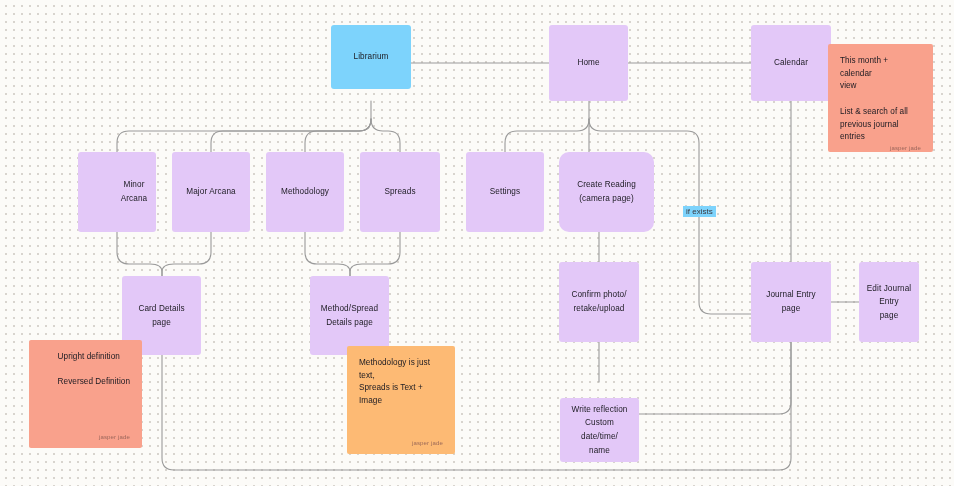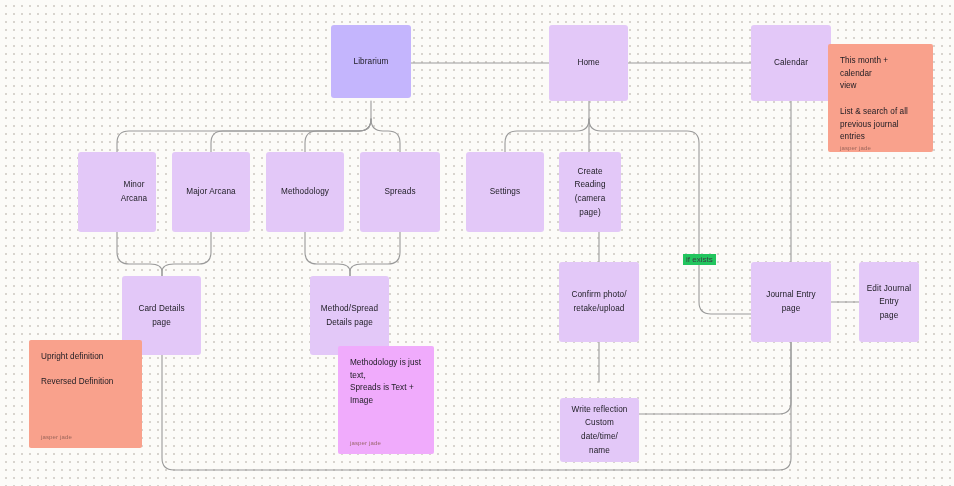--- a/index.html
+++ b/index.html
@@ -36,39 +36,39 @@
     position:absolute;
     background:#F9A18C;
     border-radius:2px;
     padding:11px 12px 6px 12px;
     z-index:4;
     display:flex;
     flex-direction:column;
     color:#1c1b22;
     font-size:8.2px;
     line-height:1.55;
+    align-items:flex-end;
   }
   .note-body { white-space:pre-line; flex:1 1 auto; letter-spacing:0.05px; }
   .note-author {
     font-size:6px;
     color:#8a5b52;
     letter-spacing:0.15px;
     margin-top:auto;
     opacity:0.85;
   }
 
   .edge-label {
     position:absolute;
     font-size:8px;
     color:#3b3a42;
-    background:#22c55e;
+    background:#7dd3fc;
     padding:1px 3px;
     z-index:5;
     white-space:nowrap;
-    margin-top:48px;
   }
 </style>
 </head>
 <body>
 
 <div id="canvas">
 
   <svg id="edges" viewBox="0 0 954 486" xmlns="http://www.w3.org/2000/svg" fill="none" stroke="#9a9a9a" stroke-width="1.1" stroke-linecap="round">
 
     <path d="M411,63 L549,63"></path>
@@ -99,29 +99,29 @@
     <path d="M791,101 L791,262"></path>
 
     <path d="M831,302 L859,302"></path>
 
     <path d="M639,414 L779,414 Q791,414 791,402 L791,342"></path>
 
     <path d="M791,342 L791,458 Q791,470 779,470 L174,470 Q162,470 162,458 L162,355"></path>
 
   </svg>
 
-<div class="node" style="left: 331px; top: 25px; width: 80px; height: 73px; background: #c4b5fd;"><span>Librarium</span></div>
+<div class="node" style="left: 331px; top: 25px; width: 80px; height: 64px; background: #7dd3fc;"><span>Librarium</span></div>
     <div class="node" style="left: 549px; top: 25px; width: 79px; height: 76px; background: rgb(227, 200, 248);"><span>Home</span></div>
     <div class="node" style="left: 751px; top: 25px; width: 80px; height: 76px; background: rgb(227, 200, 248);"><span>Calendar</span></div>
     <div class="node" style="left: 78px; top: 152px; width: 78px; height: 80px; background: rgb(227, 200, 248); padding-left: 40px;"><span>Minor Arcana</span></div>
     <div class="node" style="left: 172px; top: 152px; width: 78px; height: 80px; background: rgb(227, 200, 248);"><span>Major Arcana</span></div>
     <div class="node" style="left: 360px; top: 152px; width: 80px; height: 80px; background: rgb(227, 200, 248);"><span>Spreads</span></div>
     <div class="node" style="left: 266px; top: 152px; width: 78px; height: 80px; background: rgb(227, 200, 248);"><span>Methodology</span></div>
     <div class="node" style="left: 466px; top: 152px; width: 78px; height: 80px; background: rgb(227, 200, 248);"><span>Settings</span></div>
-    <div class="node" style="left: 559px; top: 152px; width: 62px; height: 80px; background: rgb(227, 200, 248);"><span>Create Reading
+    <div class="node" style="left: 559px; top: 152px; width: 95px; height: 80px; background: rgb(227, 200, 248); border-radius: 10px;"><span>Create Reading
 (camera page)</span></div>
     <div class="node" style="left: 122px; top: 276px; width: 79px; height: 79px; background: rgb(227, 200, 248);"><span>Card Details page</span></div>
     <div class="node" style="left: 310px; top: 276px; width: 79px; height: 79px; background: rgb(227, 200, 248);"><span>Method/Spread
 Details page</span></div>
     <div class="node" style="left: 559px; top: 262px; width: 80px; height: 80px; background: rgb(227, 200, 248); justify-content: center;"><span>Confirm photo/
 retake/upload</span></div>
     <div class="node" style="left: 751px; top: 262px; width: 80px; height: 80px; background: rgb(227, 200, 248);"><span>Journal Entry page</span></div>
     <div class="node" style="left: 859px; top: 262px; width: 60px; height: 80px; background: rgb(227, 200, 248);"><span>Edit Journal Entry
 page</span></div>
     <div class="node" style="left: 560px; top: 382px; width: 79px; height: 64px; background: rgb(227, 200, 248); margin-top: 16px;"><span>Write reflection
@@ -134,19 +134,19 @@
 List &amp; search of all
 previous journal entries</div>
       <div class="note-author">jasper jade</div>
     </div>
     <div class="note" style="left: 29px; top: 340px; width: 113px; height: 108px; background: rgb(249, 161, 140);">
       <div class="note-body">Upright definition
 
 Reversed Definition</div>
       <div class="note-author">jasper jade</div>
     </div>
-    <div class="note" style="left: 338px; top: 346px; width: 96px; height: 108px; background: #f0abfc;">
+    <div class="note" style="left: 347px; top: 346px; width: 108px; height: 108px; background: #fdba74;">
       <div class="note-body">Methodology is just text,
 Spreads is Text + Image</div>
       <div class="note-author">jasper jade</div>
     </div>
     <div class="edge-label" style="left: 683px; top: 206px;">if exists</div>
   </div>
 
 </body></html>

